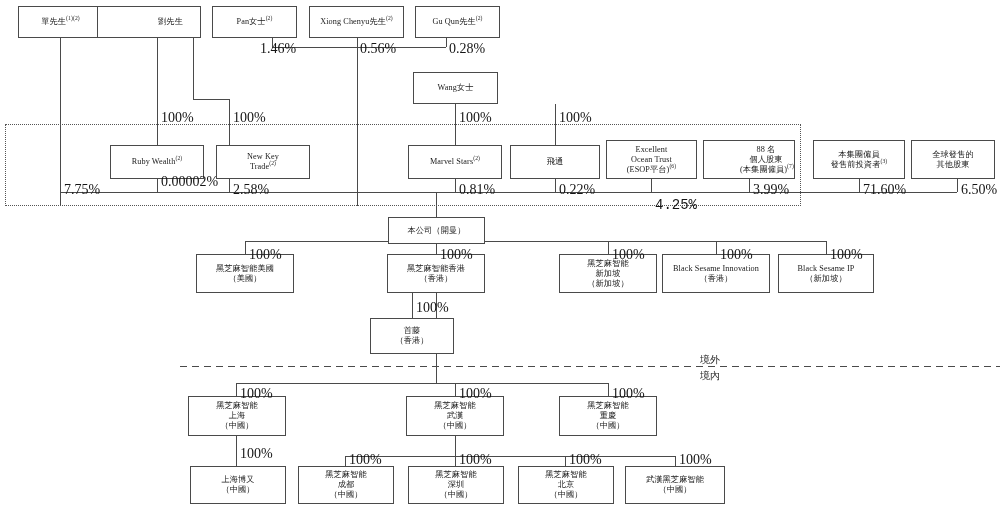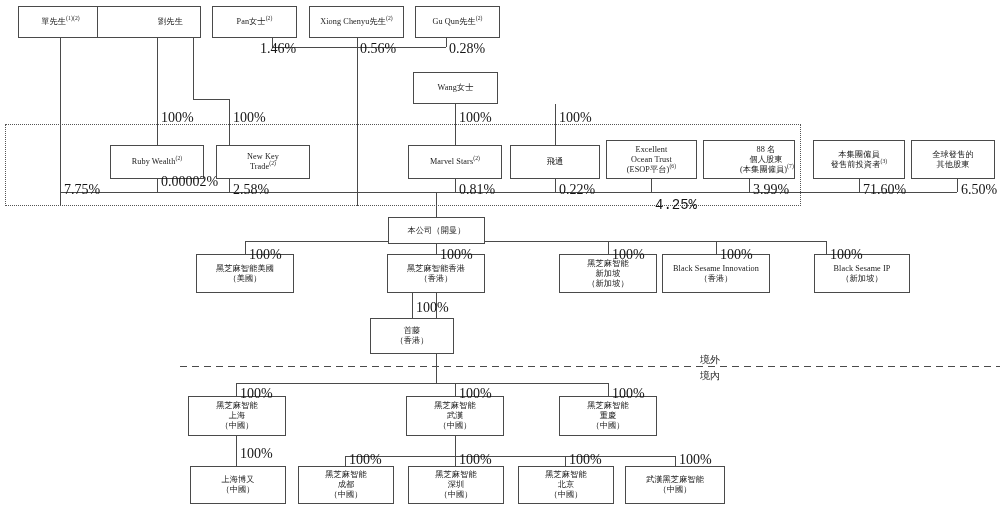--- a/index.html
+++ b/index.html
@@ -282,21 +282,21 @@
     </span>
   </div>
 
   <div class="node" style="left:662px; top:254px; width:108px; height:39px;">
     <span class="lines">
       <span class="ln">Black Sesame Innovation</span>
       <span class="ln">（香港）</span>
     </span>
   </div>
 
-  <div class="node" style="left:778px; top:254px; width:96px; height:39px;margin-left:36px;">
+  <div class="node" style="left:778px; top:254px; width:96px; height:39px;">
     <span class="lines">
       <span class="ln">Black Sesame IP</span>
       <span class="ln">（新加坡）</span>
     </span>
   </div>
 
   <div class="pct" style="left:416px; top:300px;">100%</div>
 
   <div class="node" style="left:370px; top:318px; width:84px; height:36px;">
     <span class="lines">

